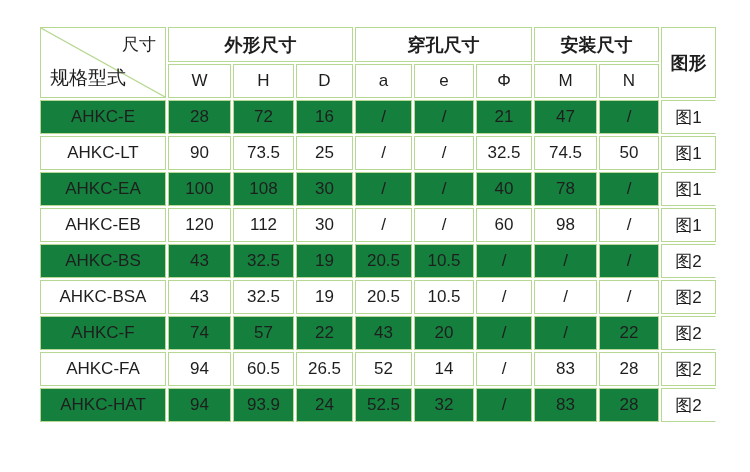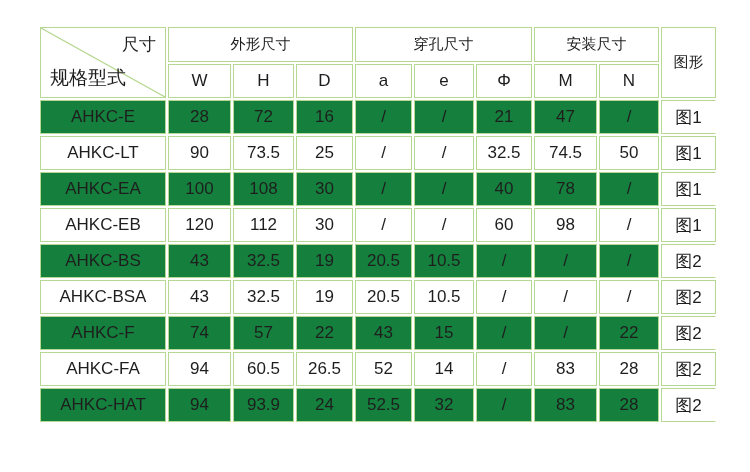--- a/index.html
+++ b/index.html
@@ -30,21 +30,22 @@
     text-align: center;
     vertical-align: middle;
     font-size: 17px;
     font-weight: 500;
     color: #1e1e1e;
     background: #ffffff;
     overflow: hidden;
     white-space: nowrap;
   }
   table.spec thead th.grp {
-    font-size: 15px;
+    font-size: 18px;
+    font-weight: bold;
   }
   table.spec thead tr.r1 th { height: 35px; }
   table.spec thead tr.r2 th { height: 34px; }
   
   tr.g td { background: #15803d; }
   
   td.fig, tr.g td.fig { background: #ffffff; border-right-color: transparent; margin-top: 36px; }
   th.figh { border-right-color: transparent; }
   
   th.corner {
@@ -190,21 +191,21 @@
         <td>/</td>
         <td>/</td>
         <td class="fig">图2</td>
       </tr>
       <tr class="g">
         <td>AHKC-F</td>
         <td>74</td>
         <td>57</td>
         <td>22</td>
         <td>43</td>
-        <td>15</td>
+        <td>20</td>
         <td>/</td>
         <td>/</td>
         <td>22</td>
         <td class="fig">图2</td>
       </tr>
       <tr>
         <td>AHKC-FA</td>
         <td>94</td>
         <td>60.5</td>
         <td>26.5</td>

